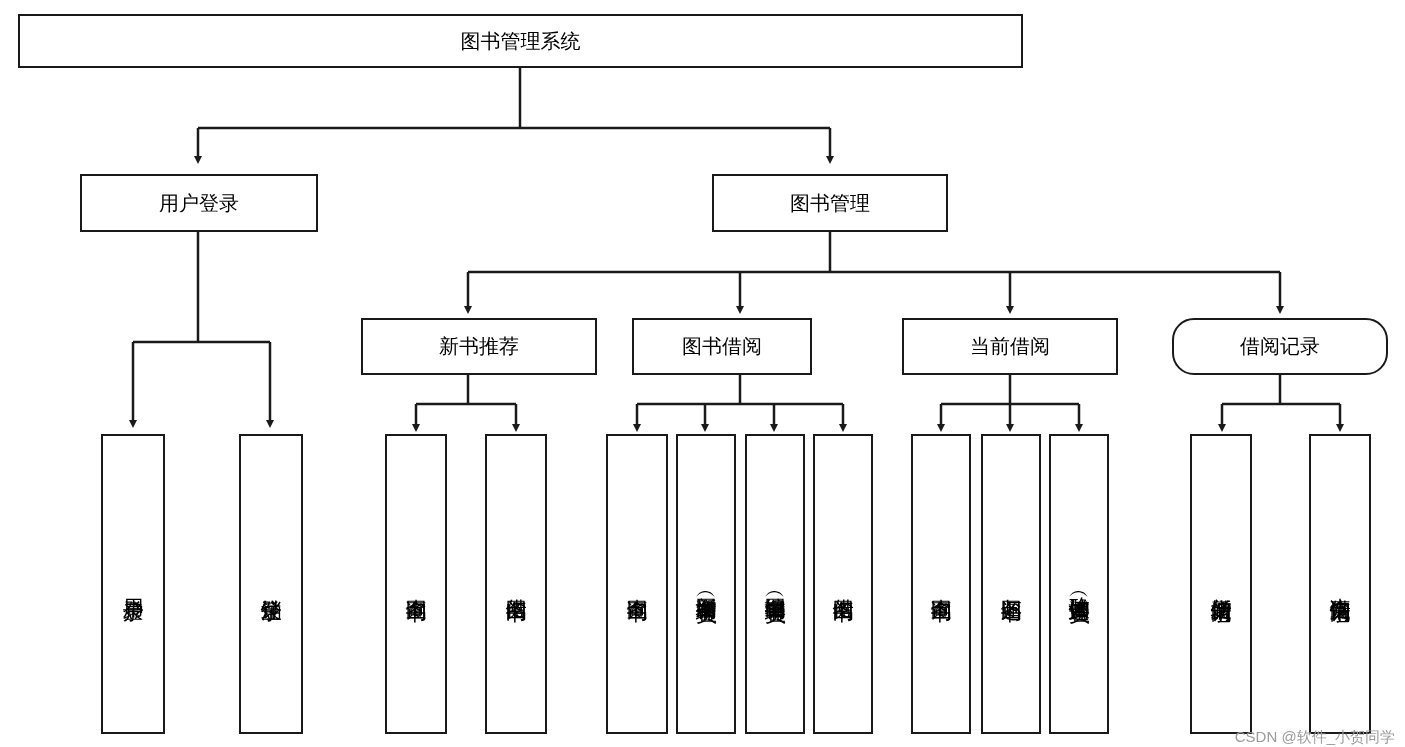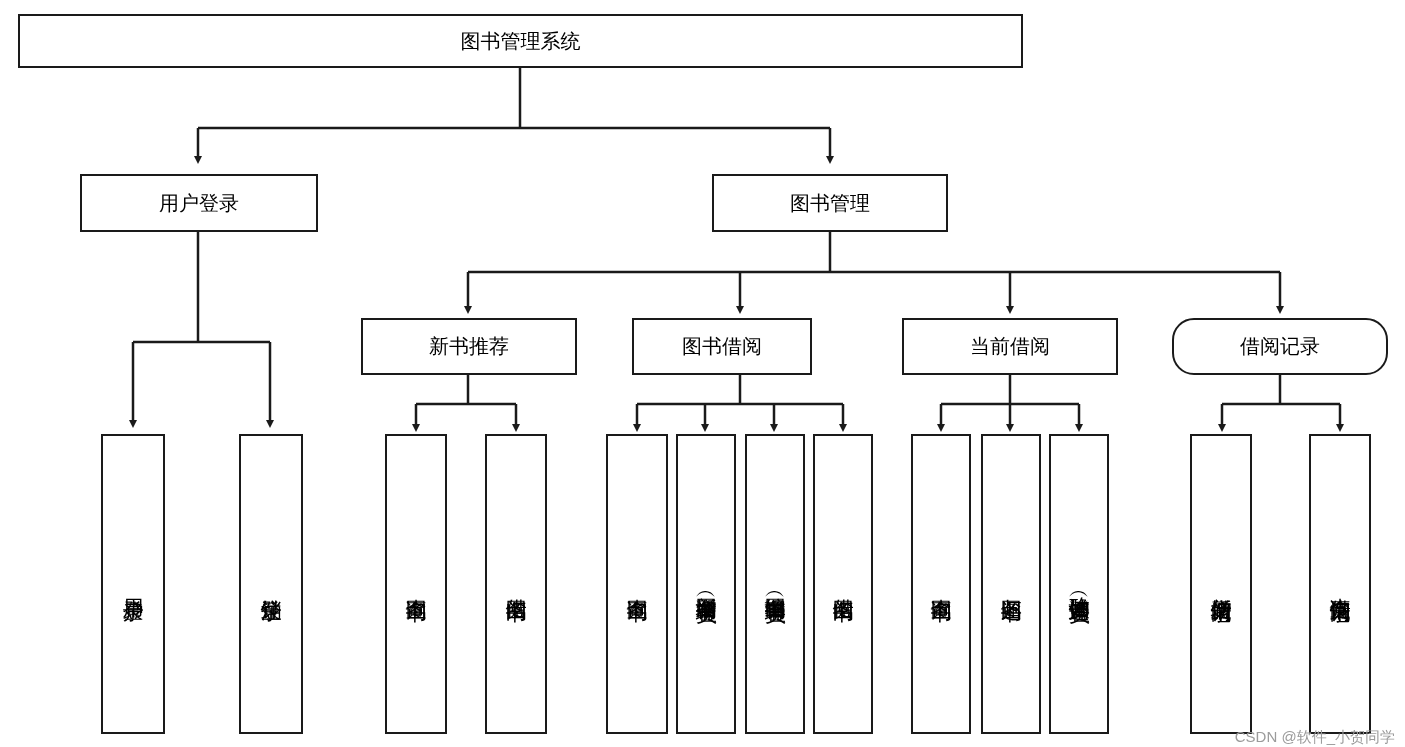--- a/index.html
+++ b/index.html
@@ -117,21 +117,21 @@
     <span>图书管理系统</span>
   </div>
 
   <div class="node" style="left:80px; top:174px; width:238px; height:58px;">
     <span>用户登录</span>
   </div>
   <div class="node" style="left:712px; top:174px; width:236px; height:58px;">
     <span>图书管理</span>
   </div>
 
-  <div class="node" style="left:361px; top:318px; width:216px; height:57px;">
+  <div class="node" style="left:361px; top:318px; width:236px; height:57px;">
     <span>新书推荐</span>
   </div>
   <div class="node" style="left:632px; top:318px; width:180px; height:57px;">
     <span>图书借阅</span>
   </div>
   <div class="node" style="left:902px; top:318px; width:216px; height:57px;">
     <span>当前借阅</span>
   </div>
   <div class="node" style="left:1172px; top:318px; width:216px; height:57px;border-radius:22px;">
     <span>借阅记录</span>

